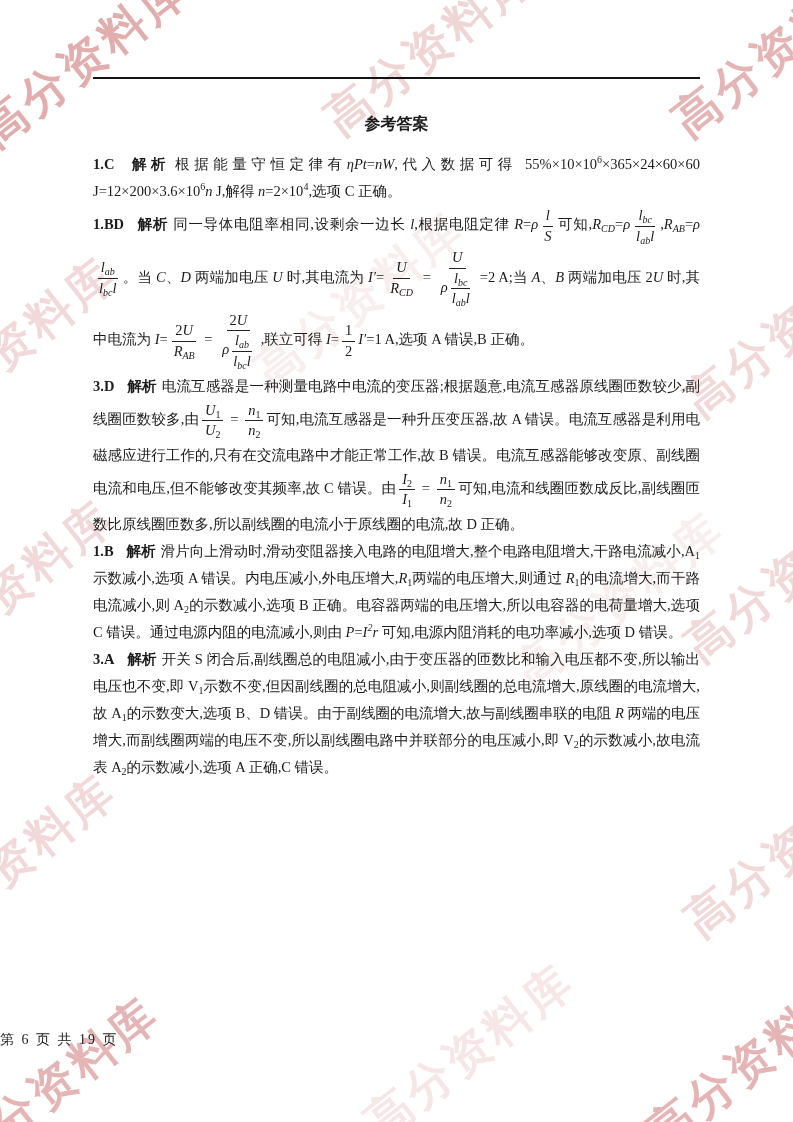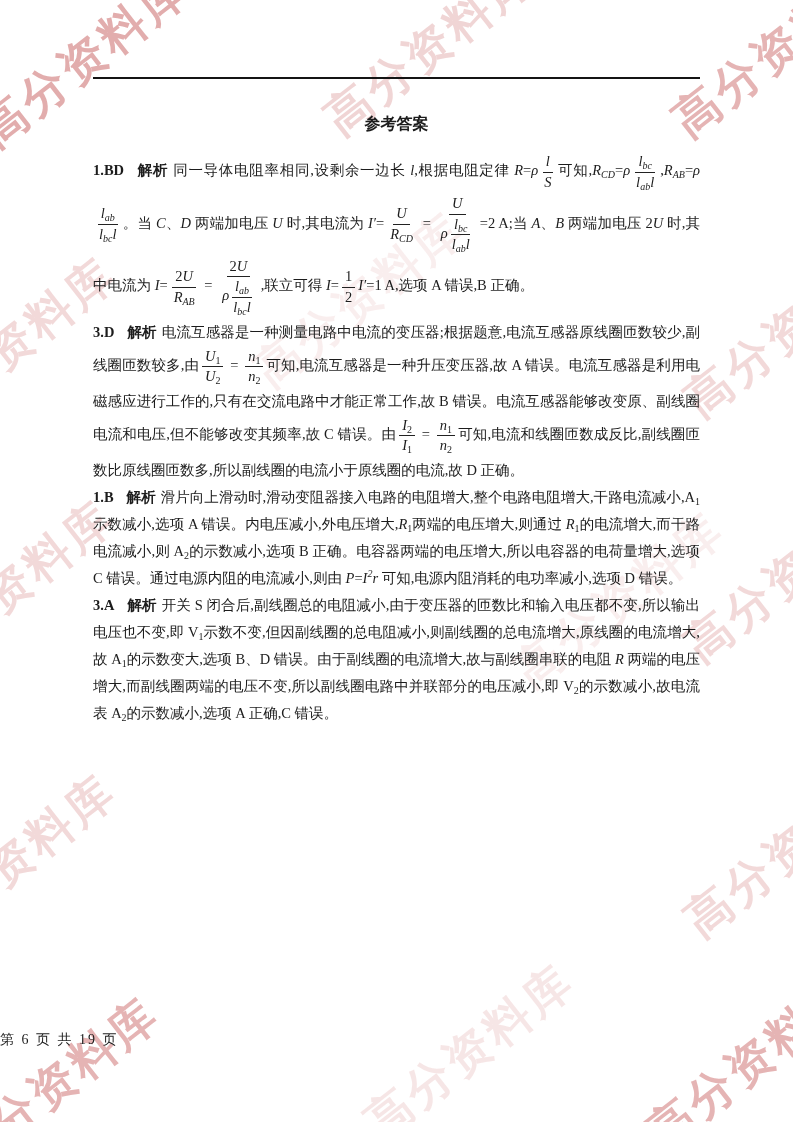--- a/index.html
+++ b/index.html
@@ -64,20 +64,23 @@
     <div class="wm" style="color: rgb(204, 107, 107); left: 55px; top: 1085px; opacity: 0.5;">高分资料库</div>
     <div class="wm" style="color: rgb(204, 107, 107); left: 470px; top: 1052px; opacity: 0.16;">高分资料库</div>
     <div class="wm" style="color: rgb(204, 107, 107); left: 752px; top: 1062px; opacity: 0.5;">高分资料库</div>
   </div>
 
 <div class="page-body">
   <div class="rule"></div>
   <div class="subtitle">参考答案</div>
   <div class="answers">
       <div class="answer-item">
+        <div class="para"><span class="ans-num">1.C</span><b class="jiexi">解析</b><span>根据能量守恒定律有<i>ηPt</i>=<i>nW</i>,代入数据可得 55%×10×10<sup>6</sup>×365×24×60×60 J=12×200×3.6×10<sup>6</sup><i>n</i> J,解得 <i>n</i>=2×10<sup>4</sup>,选项 C 正确。</span></div>
+      </div>
+      <div class="answer-item">
         <div class="para"><span class="ans-num">1.BD</span><b class="jiexi">解析</b><span>同一导体电阻率相同,设剩余一边长 <i>l</i>,根据电阻定律 <i>R</i>=<i>ρ</i><span class="frac">
               <span class="fnum"><i>l</i></span>
               <span class="fden"><i>S</i></span>
             </span>可知,<i>R</i><sub class="it">CD</sub>=<i>ρ</i><span class="frac">
               <span class="fnum"><i>l</i><sub class="it">bc</sub></span>
               <span class="fden"><i>l</i><sub class="it">ab</sub><i>l</i></span>
             </span>,<i>R</i><sub class="it">AB</sub>=<i>ρ</i><span class="frac">
               <span class="fnum"><i>l</i><sub class="it">ab</sub></span>
               <span class="fden"><i>l</i><sub class="it">bc</sub><i>l</i></span>
             </span>。当 <i>C</i>、<i>D</i> 两端加电压 <i>U</i> 时,其电流为 <i>I′</i>=<span class="frac">

